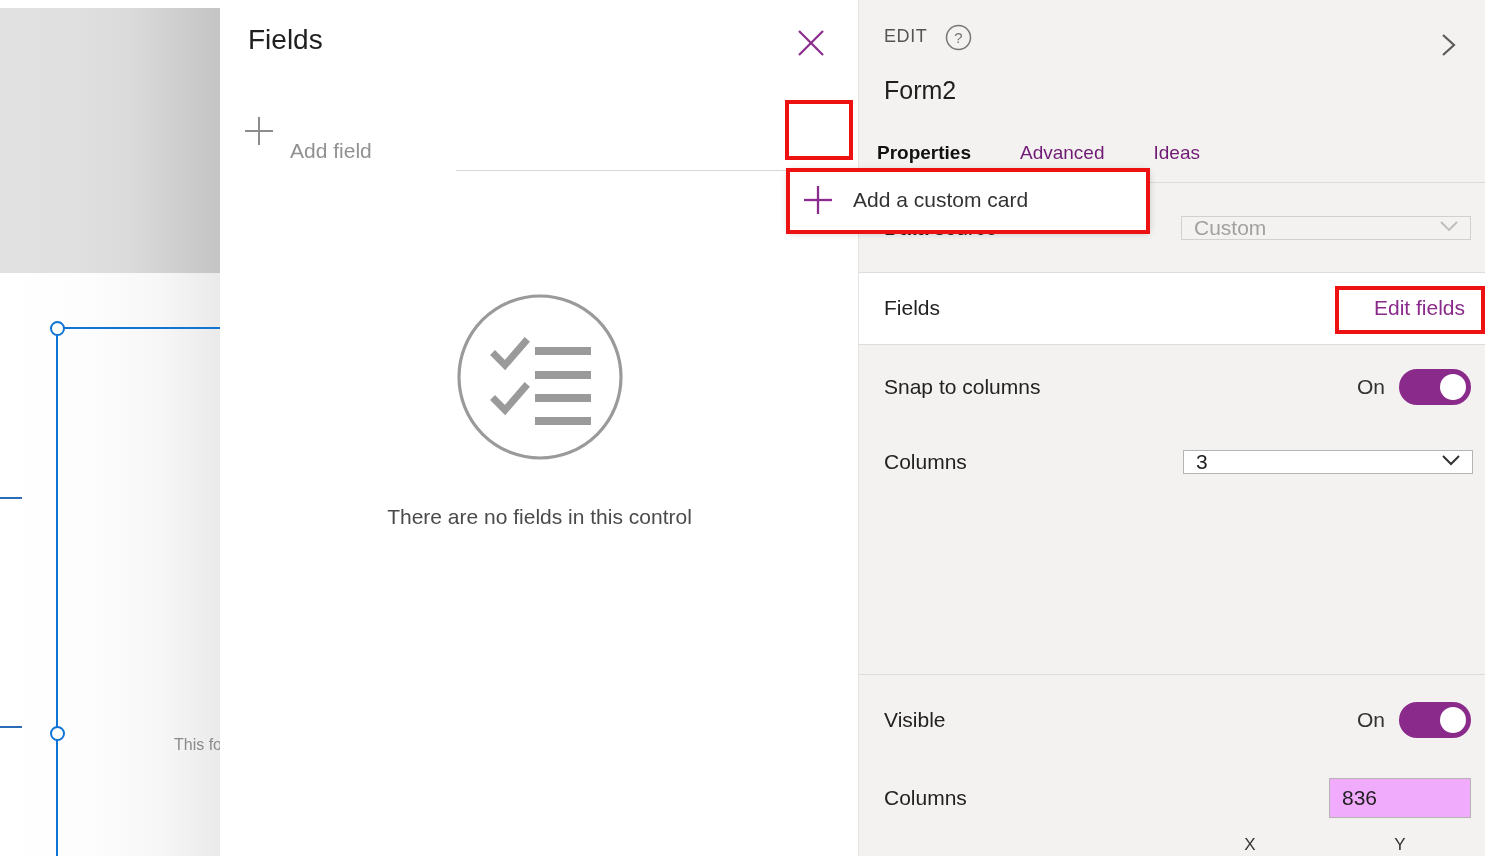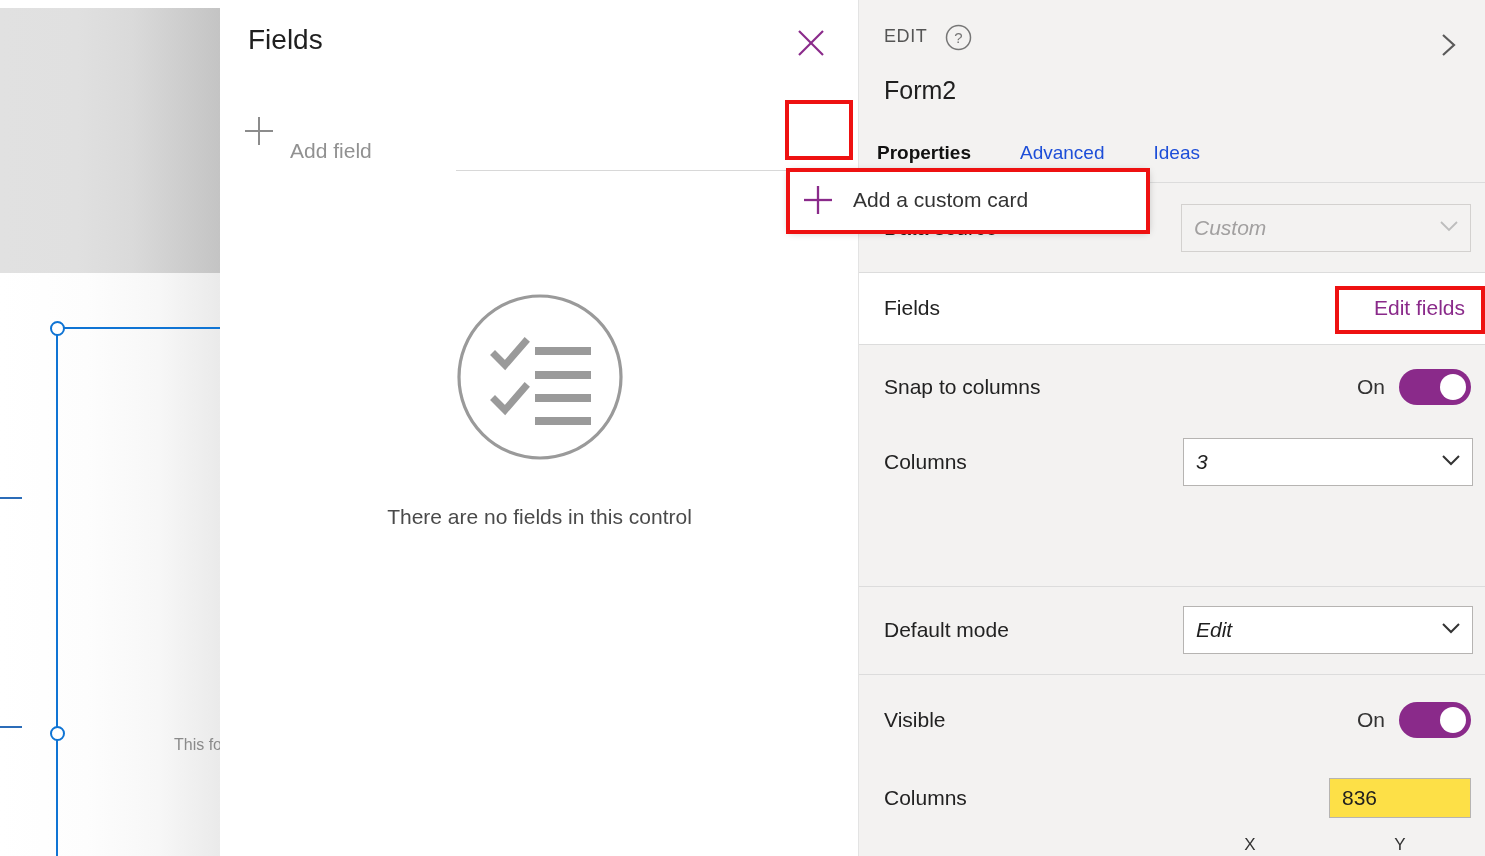--- a/index.html
+++ b/index.html
@@ -50,44 +50,44 @@
   #ctx-plus{width:58px;height:58px;display:flex;align-items:center;justify-content:center;}
   #ctx-label{font-size:21px;color:#333333;margin-left:6px;}
 
   
   #props{position:absolute;left:859px;top:0;width:626px;height:856px;background:#f3f2f1;overflow:hidden;}
   #props-edit{position:absolute;left:25px;top:26px;font-size:18px;color:#555555;letter-spacing:.6px;}
   #props-help{position:absolute;left:86px;top:24px;width:27px;height:27px;cursor:pointer;}
   #props-collapse{position:absolute;right:14px;top:22px;width:46px;height:46px;cursor:pointer;}
   #props-name{position:absolute;left:25px;top:76px;font-size:25px;color:#1f1f1f;}
   #tabs{position:absolute;left:18px;top:142px;display:flex;gap:1px;}
-  .tab{font-size:19px;color:#1d4ed8;margin-right:48px;cursor:pointer;padding-bottom:6px;}
+  .tab{font-size:19px;color:#701a75;margin-right:48px;cursor:pointer;padding-bottom:6px;}
   .tab.active{font-weight:bold;color:#111111;}
 
   .section{position:absolute;left:0;width:626px;background:#f3f2f1;
      border-top:1px solid #dcdcdc;box-sizing:border-box;}
   .row{position:relative;height:64px;display:flex;align-items:center;}
   .row .lbl{position:absolute;left:25px;font-size:21px;color:#222222;}
   .ctl{position:absolute;right:14px;display:flex;align-items:center;}
 
-  .dd{height:48px;box-sizing:border-box;border:1px solid #b6b4b2;background:#ffffff;
-     display:flex;align-items:center;justify-content:space-between;padding:0 10px 0 12px;cursor:pointer;font-style:italic;}
+  .dd{height:24px;box-sizing:border-box;border:1px solid #b6b4b2;background:#ffffff;
+     display:flex;align-items:center;justify-content:space-between;padding:0 10px 0 12px;cursor:pointer;}
   .dd.disabled{background:#f3f2f1;border-color:#d3d1cf;cursor:default;}
   .dd .val{font-size:21px;color:#1f1f1f;}
   .dd.disabled .val{color:#a2a0a0;}
   .dd .chev{margin-left:10px;}
 
   .toggle-wrap{display:flex;align-items:center;gap:14px;}
   .toggle-state{font-size:21px;color:#333333;}
   .toggle{width:72px;height:36px;border-radius:18px;background:#8a2a8a;position:relative;cursor:pointer;}
   .toggle .knob{position:absolute;right:5px;top:5px;width:26px;height:26px;border-radius:50%;background:#ffffff;}
 
   .link{font-size:21px;color:#8a2a8a;cursor:pointer;}
 
-  .numbox{width:142px;height:40px;box-sizing:border-box;border:1px solid #b6b4b2;background:#fde047;
+  .numbox{width:142px;height:40px;box-sizing:border-box;border:1px solid #b6b4b2;background:#f0abfc;
     display:flex;align-items:center;padding-left:12px;font-size:21px;color:#1f1f1f;cursor:text;}
   .axis-cap{font-size:17px;color:#333333;text-align:center;width:142px;}
 
   
   .redbox{position:absolute;border:4px solid #ee1111;box-sizing:border-box;z-index:60;pointer-events:none;}
 </style>
 </head>
 <body>
 
 <div class="root">
@@ -233,35 +233,20 @@
             <span class="chev">
               <svg width="22" height="14" viewBox="0 0 22 14">
                   <polyline points="3,3 11,11 19,3" fill="none" stroke="#333333" stroke-width="2"></polyline>
                 </svg>
             </span>
           </span>
         </span>
       </div>
     </div>
 
-    <div class="section" style="top:586px;height:88px;">
-      <div class="row" style="height:86px;">
-        <span class="lbl">Default mode</span>
-        <span class="ctl" style="right:12px;">
-          <span class="dd" style="width:290px;">
-            <span class="val">Edit</span>
-            <span class="chev">
-              <svg width="22" height="14" viewBox="0 0 22 14">
-                  <polyline points="3,3 11,11 19,3" fill="none" stroke="#333333" stroke-width="2"></polyline>
-                </svg>
-            </span>
-          </span>
-        </span>
-      </div>
-    </div>
 
     <div class="section" style="top:674px;height:182px;">
       <div class="row" style="height:90px;">
         <span class="lbl">Visible</span>
         <span class="ctl" style="right:14px;">
           <span class="toggle-wrap">
             <span class="toggle-state">On</span>
             <span class="toggle">
                 <span class="knob"></span>
               </span>

